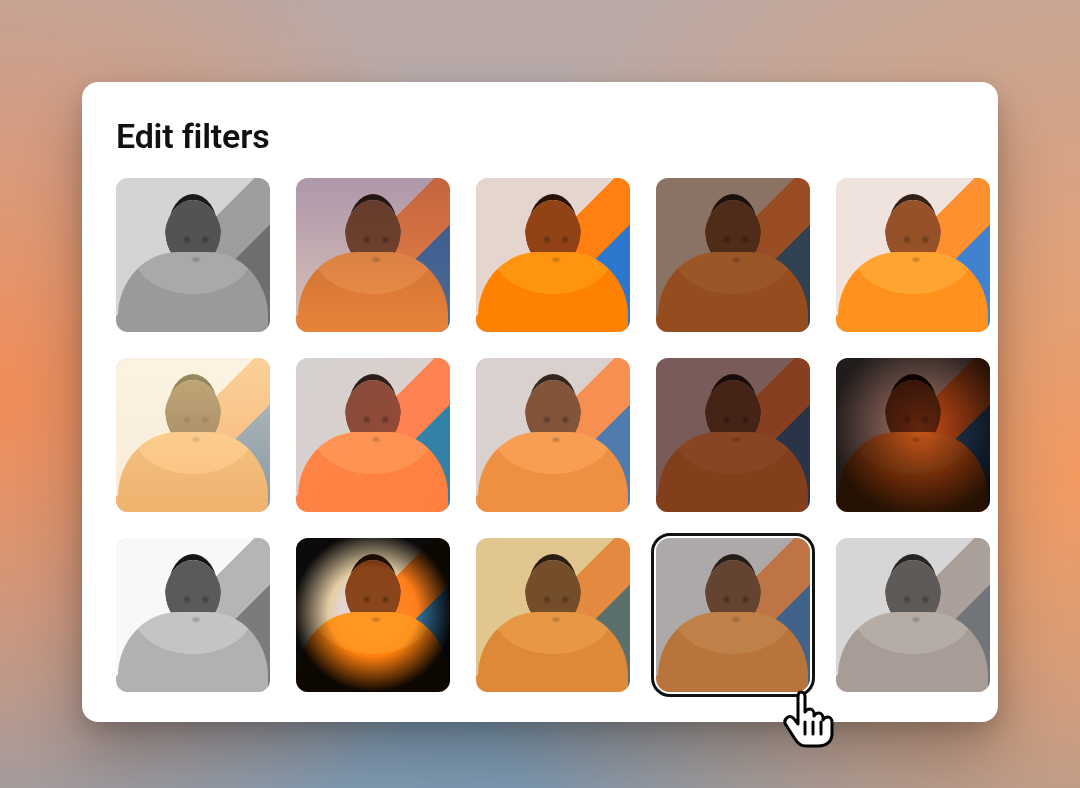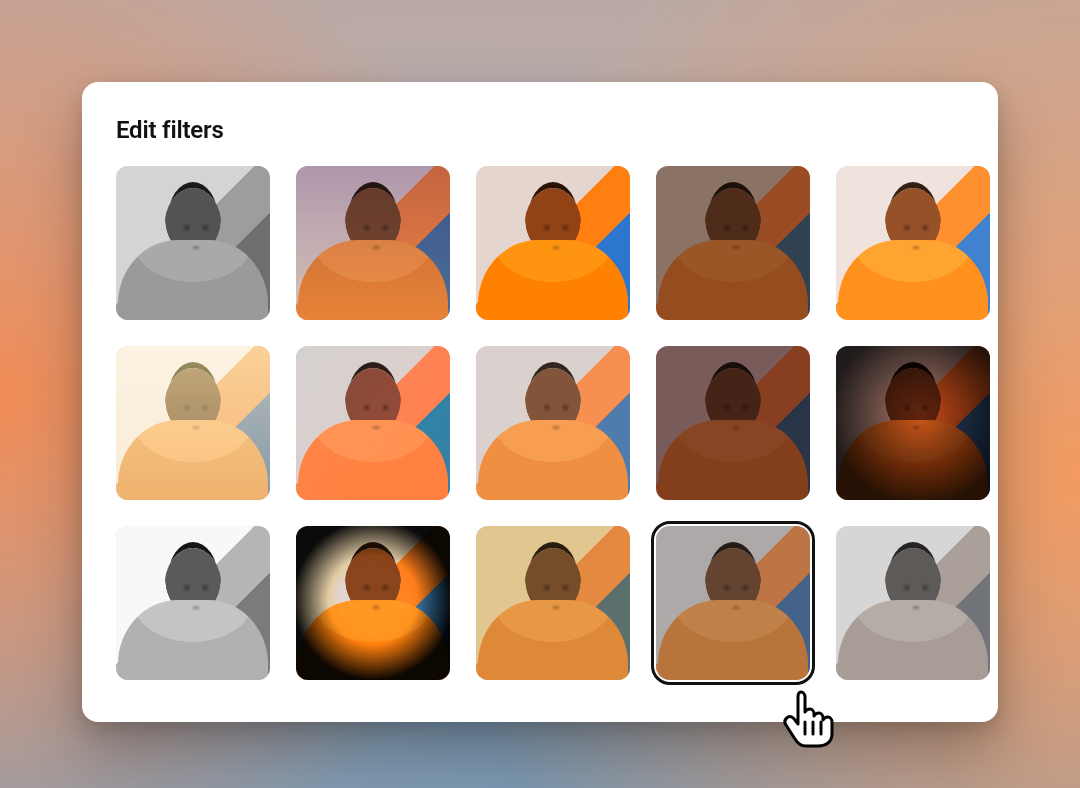--- a/index.html
+++ b/index.html
@@ -20,21 +20,21 @@
     top: 82px;
     width: 916px;
     height: 640px;
     background: #ffffff;
     border-radius: 16px;
     box-shadow: 0 30px 60px rgba(0,0,0,0.25), 0 8px 20px rgba(0,0,0,0.15);
     padding: 34px 34px 34px 34px;
   }
 
   .panel-title {
-    font-size: 24px;
+    font-size: 34px;
     font-weight: 650;
     color: #111;
     margin-bottom: 22px;
     letter-spacing: -0.2px;
   }
 
   .grid {
     display: grid;
     grid-template-columns: repeat(5, 154px);
     grid-template-rows: repeat(3, 154px);

